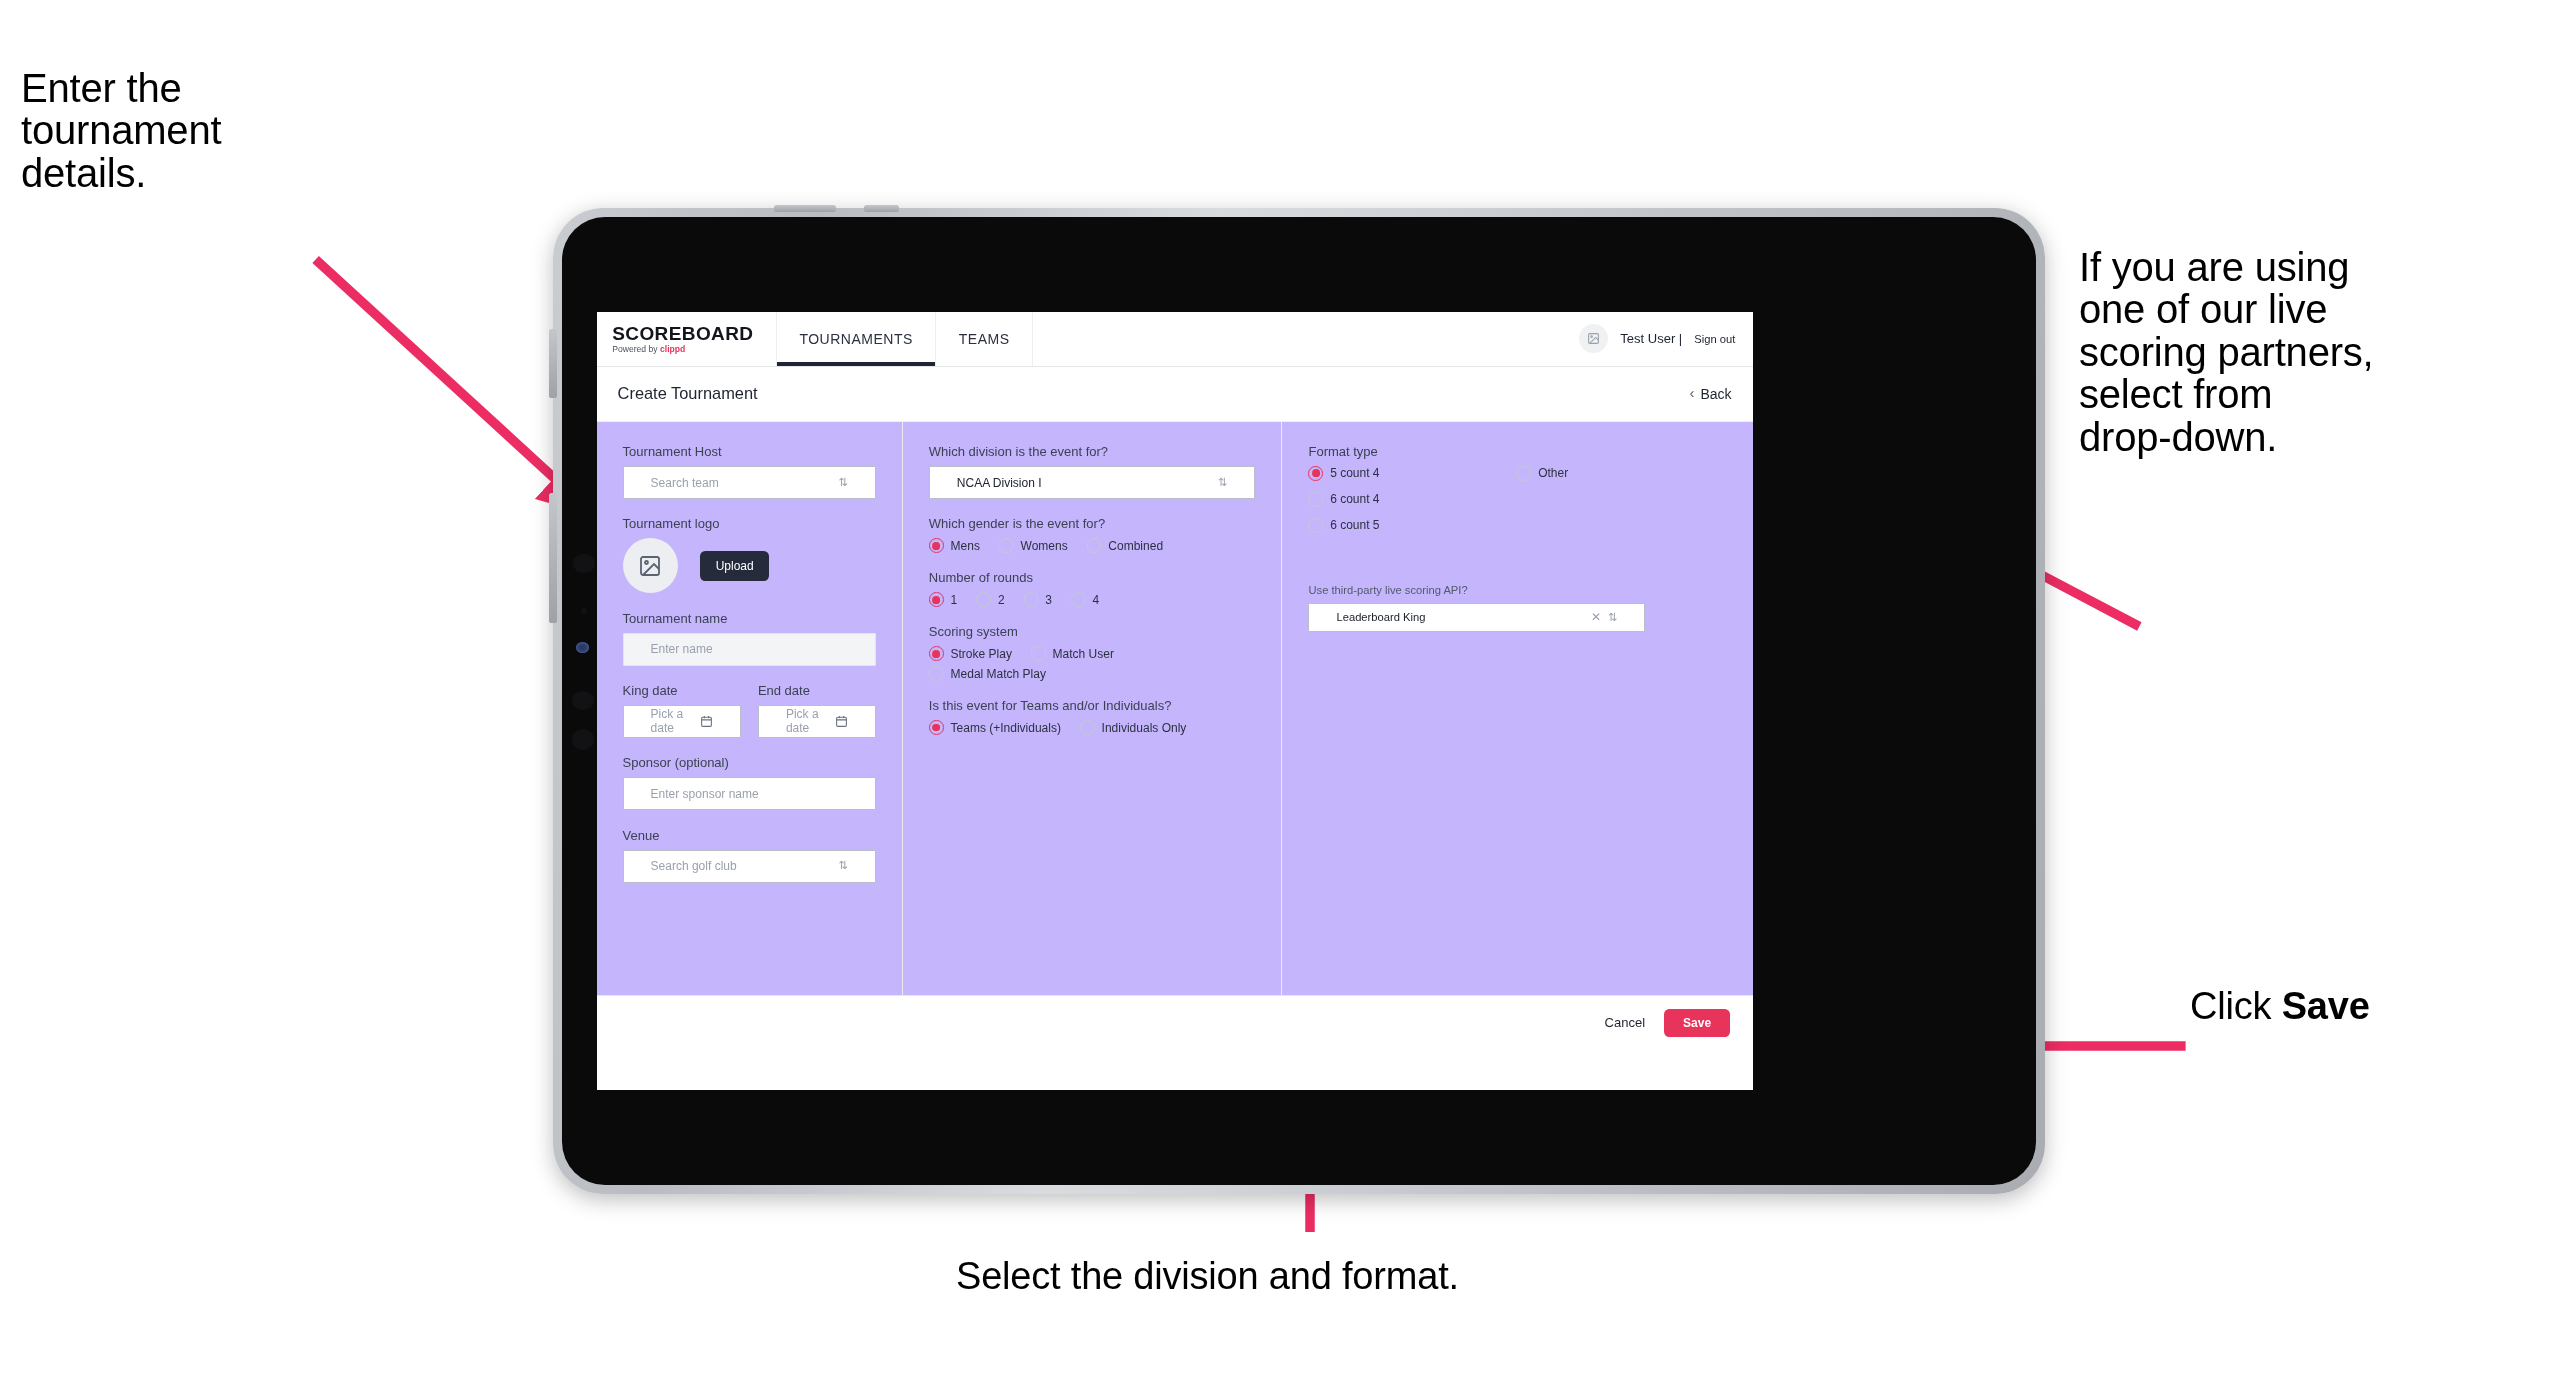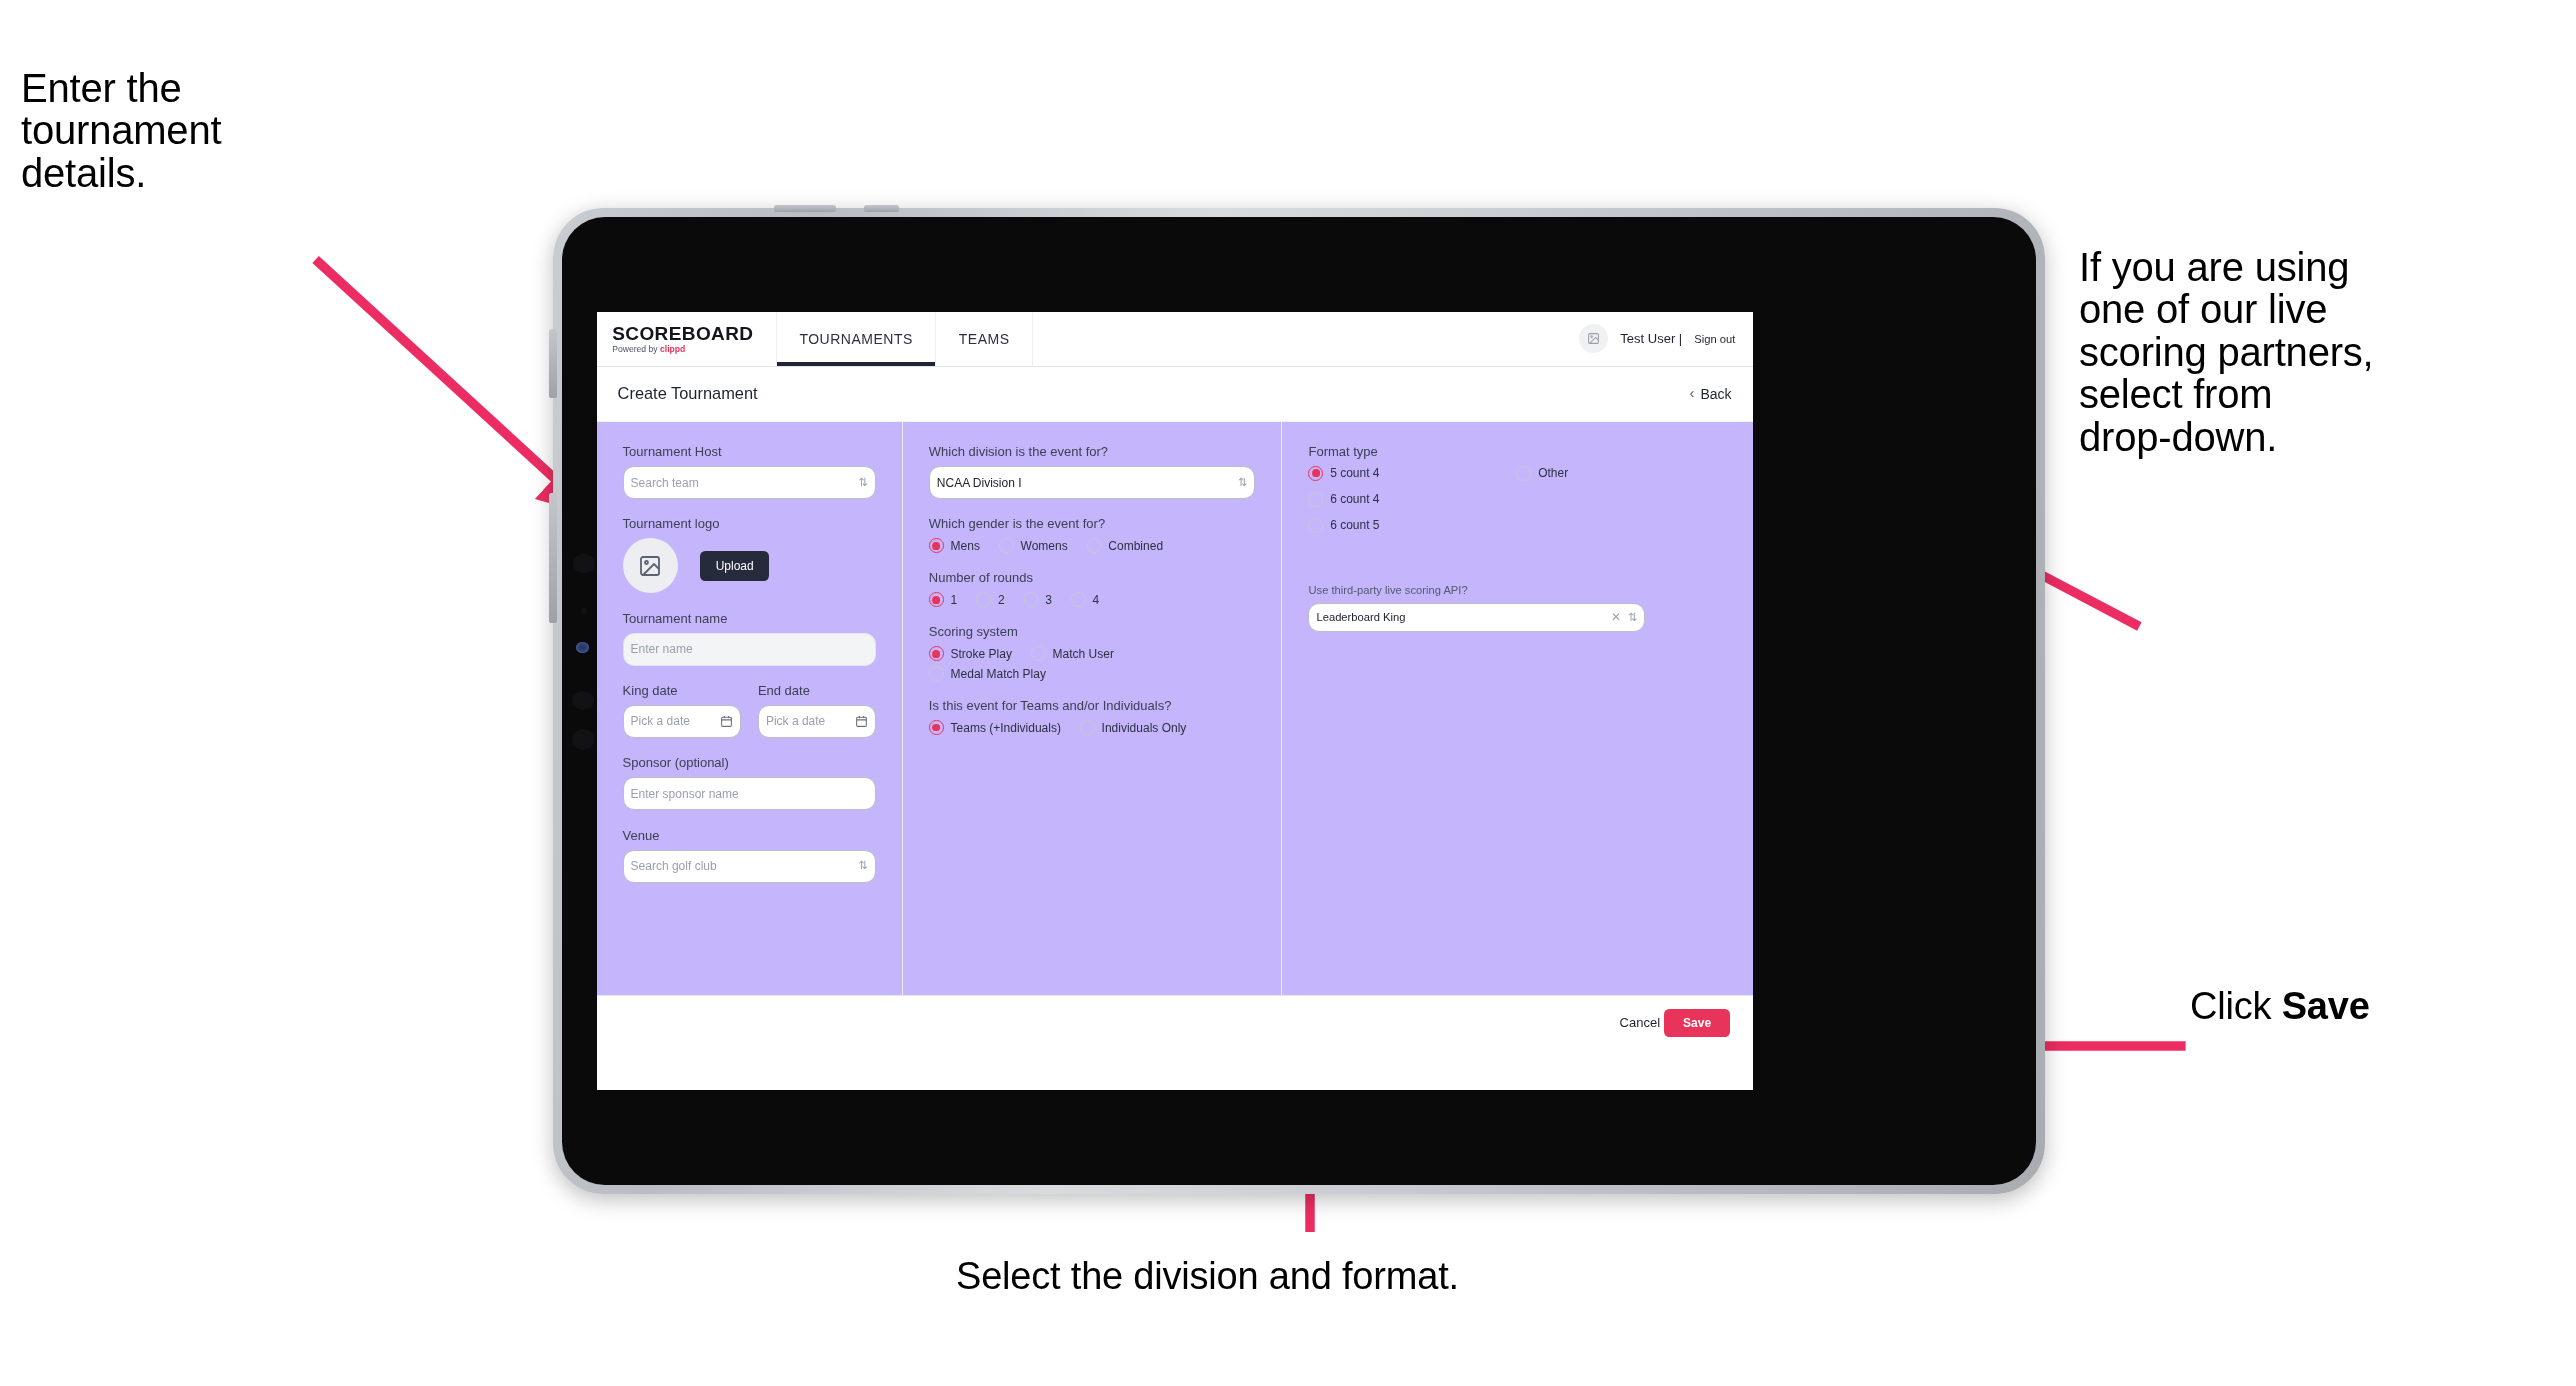--- a/index.html
+++ b/index.html
@@ -86,22 +86,22 @@
   .col{padding:22.5px 26px 0 26px;box-sizing:border-box;}
   #col-1{width:374px;border-right:0.9px solid #e9ebee;}
   #col-2{width:467px;border-right:0.9px solid #e9ebee;}
   #col-3{width:582px;}
 
   .field-label{font-size:13px;color:#3b4252;margin:0 0 7px 0;}
   .small-label{font-size:11.2px;color:#525a6b;margin:0 0 7px 0;}
   .group{margin-bottom:17.3px;}
 
   .input{
-    height:33px;border:0.9px solid #b9bec8;border-radius:11px;background:#fff;
-    display:flex;align-items:center;padding:0 7px;box-sizing:border-box;
+    height:33px;border:0.9px solid #b9bec8;border-radius:1px;background:#fff;
+    display:flex;align-items:center;padding:0 27px;box-sizing:border-box;
     font-size:12px;color:#9aa0ad;position:relative;cursor:text;
   }
   .input.filled{color:#20252f;}
   .input.grey{background:#f3f4f6;border-color:#e3e5e9;}
   .input .spin{margin-left:auto;color:#9aa0ad;font-size:11.2px;line-height:1;}
   .input .clearx{margin-left:auto;color:#9aa0ad;font-size:12px;margin-right:7px;}
   .input .cal{margin-left:auto;color:#6b7280;display:flex;}
 
   .row2{display:flex;gap:17.3px;}
   .row2 > div{flex:1;}
@@ -124,21 +124,21 @@
   .rad-label{font-size:12px;color:#2b3140;}
 
   
   #format-grid{display:flex;}
   #format-col-a{width:208px;}
   #format-col-a .radio-item{margin-bottom:11.2px;}
   .fmt-spacer{height:40px;}
 
   
   #form-footer{height:54px;display:flex;align-items:center;justify-content:flex-end;
-    gap:4px;padding:0 22.5px;border-top:0.9px solid #e6e8eb;background:#fff;}
+    gap:19px;padding:0 22.5px;border-top:0.9px solid #e6e8eb;background:#fff;}
   #cancel-btn{font-size:13px;color:#1d2330;cursor:pointer;}
   #save-btn{background:#e8335a;color:#fff;font-size:12px;font-weight:600;
             border-radius:5.2px;padding:7px 19px;cursor:pointer;}
 </style>
 </head>
 <body>
 
 <div class="annot" id="annot-left">Enter the
 tournament
 details.</div>

